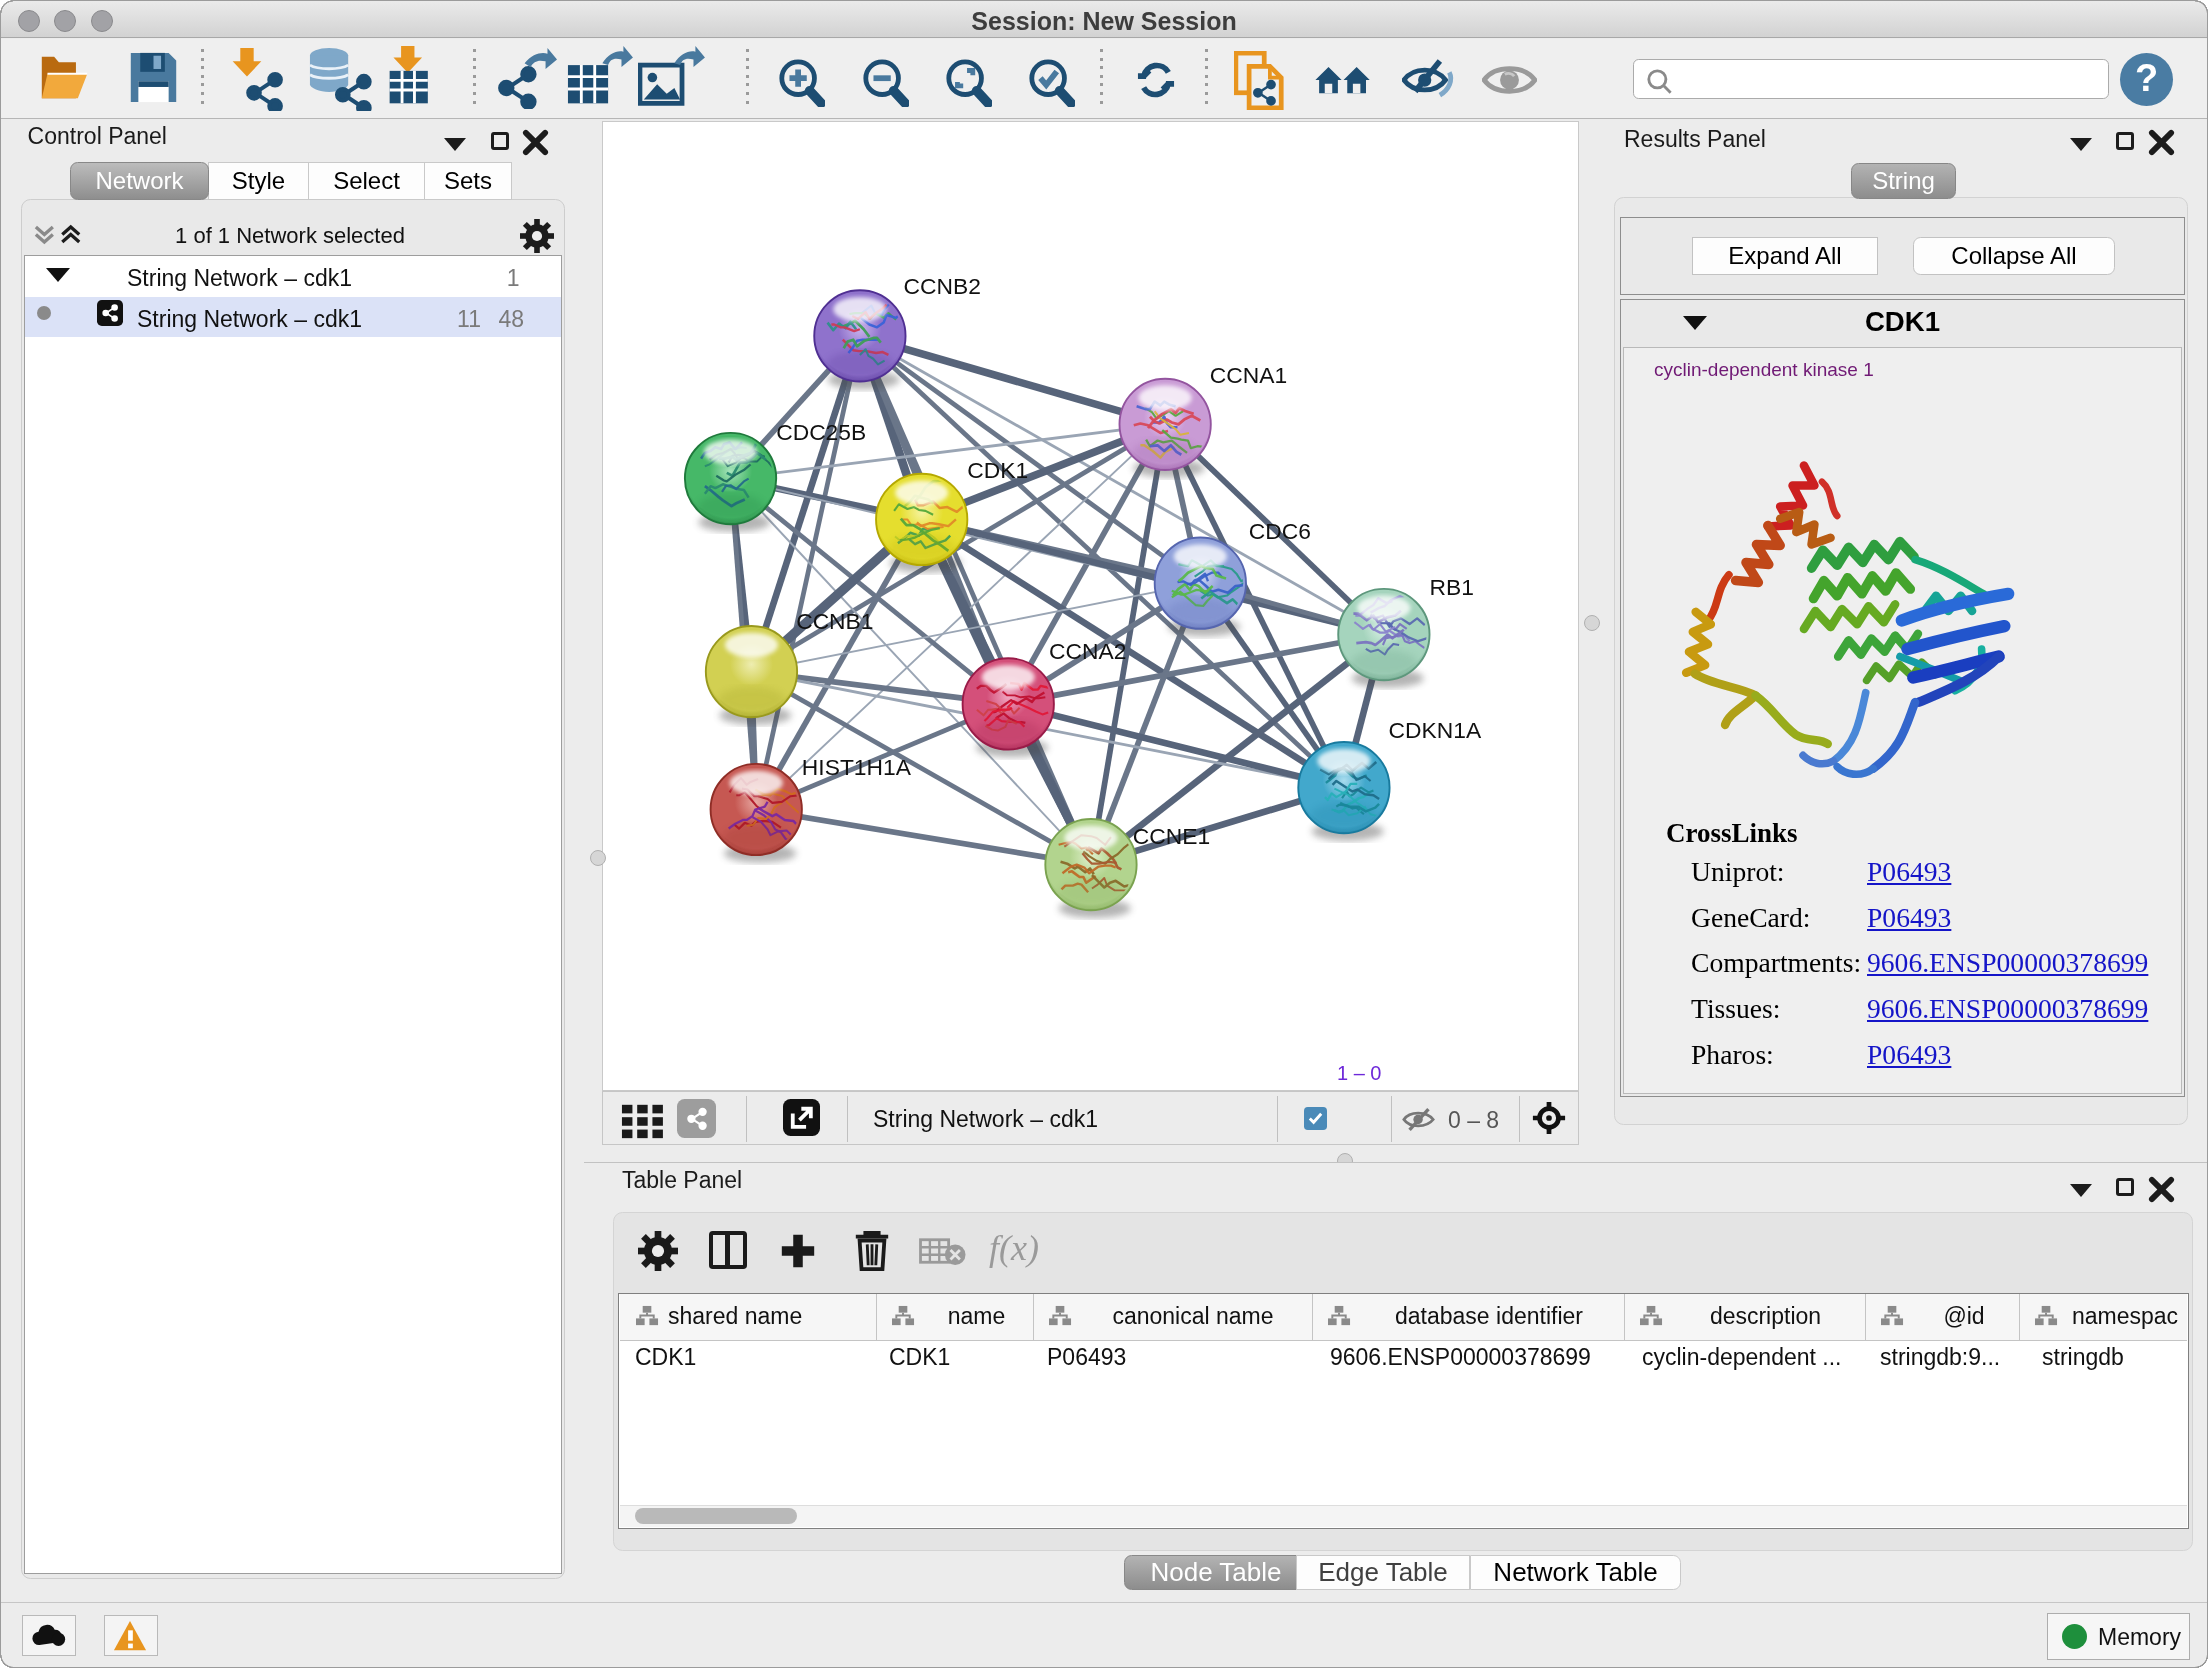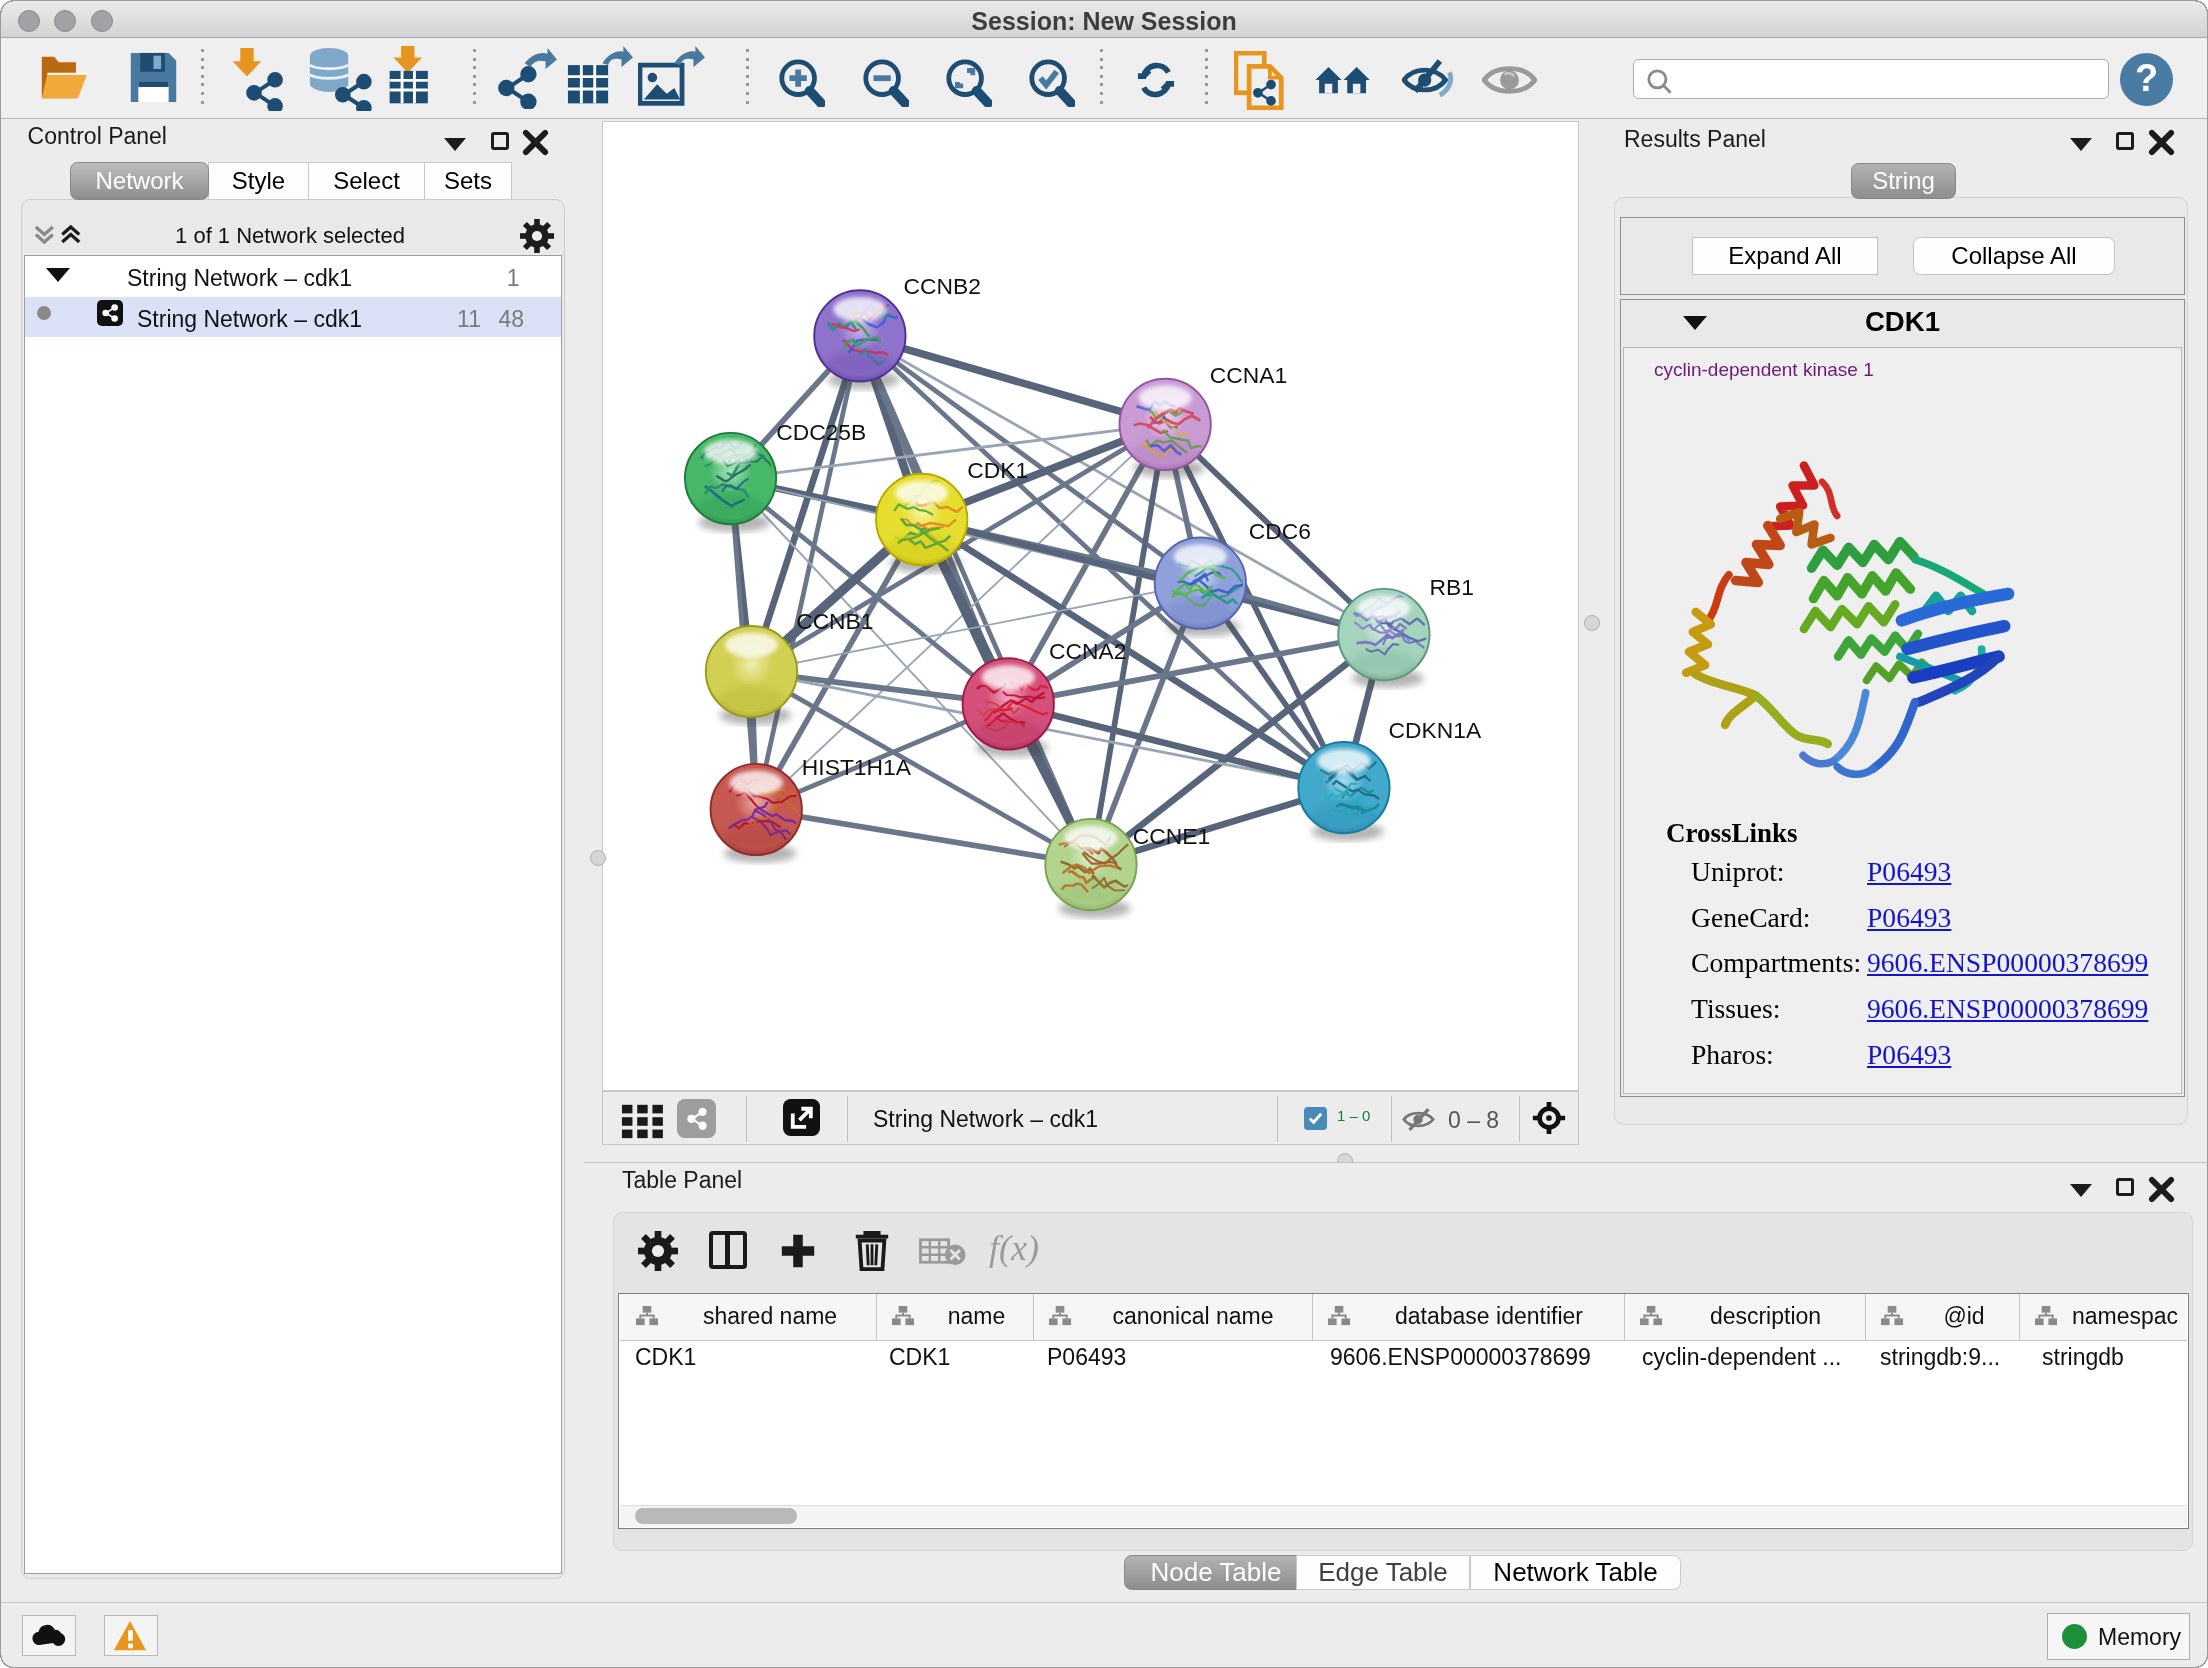--- a/index.html
+++ b/index.html
@@ -558,21 +558,21 @@
     <path d="M12,17 L24,5 M14,5 L24,5 L24,15" stroke="#fff" stroke-width="4" fill="none"></path>
     <path d="M5,10 L5,24 L19,24" stroke="#fff" stroke-width="4" fill="none"></path>
   </svg>
 <div class="abs" style="left:847px;top:1096px;width:1px;height:46px;background:#c0c0c0"></div>
 <div class="abs" style="left:873px;top:1106px;font-size:23px;color:#111">String Network – cdk1</div>
 <div class="abs" style="left:1277px;top:1096px;width:1px;height:46px;background:#c0c0c0"></div>
 <div class="abs" style="left:1304px;top:1107px;width:23px;height:23px;background:#4a8ab8;border-radius:3.8px"></div>
 <svg class="abs" style="left:1306px;top:1109px" width="19" height="19" viewBox="0 0 20 20">
     <path d="M4,10 L8,14 L16,5" stroke="#fff" stroke-width="3" fill="none"></path>
   </svg>
-<div class="abs" style="left:1337px;top:1107px;font-size:15px;color:#15803d">1 – 0</div>
+<div class="abs" style="left:1337px;top:1062px;font-size:20px;color:#6d28d9">1 – 0</div>
 <svg class="abs" style="left:1402px;top:1107px" width="34" height="25" viewBox="0 0 36 26">
     <path d="M2,13 C8,4 26,4 33,13 C26,22 8,22 2,13 Z" fill="none" stroke="#777" stroke-width="3"></path>
     <circle cx="17" cy="13" r="5" fill="#777"></circle>
     <path d="M28,2 L8,24" stroke="#777" stroke-width="3.5"></path>
   </svg>
 <div class="abs" style="left:1391px;top:1096px;width:1px;height:46px;background:#c0c0c0"></div>
 <div class="abs" style="left:1448px;top:1107px;font-size:23px;color:#555">0 – 8</div>
 <div class="abs" style="left:1519px;top:1096px;width:1px;height:46px;background:#c0c0c0"></div>
 <svg class="abs" style="left:1531px;top:1100px" width="36" height="36" viewBox="0 0 38 38">
     <circle cx="19" cy="19" r="10" fill="none" stroke="#111" stroke-width="5"></circle>
@@ -674,21 +674,21 @@
   </svg>
 <div class="abs" style="left:989px;top:1227px;font-family:'Liberation Serif',serif;font-style:italic;font-size:36px;color:#9a9a9a">f(x)</div>
 <div class="abs" style="left:618px;top:1293px;width:1571px;height:236px;background:#fff;border:1.9px solid #7f7f7f"></div>
 <div class="abs" style="left:620px;top:1294px;width:1567px;height:47px;background:#f6f6f6;border-bottom:1px solid #c4c4c4"></div>
 <svg style="position:absolute;left:635px;top:1305px" width="25" height="23" viewBox="0 0 26 24">
     <rect x="8" y="1" width="9" height="7" fill="#8a8a8a"></rect>
     <rect x="1" y="14" width="9" height="7" fill="#8a8a8a"></rect>
     <rect x="15" y="14" width="9" height="7" fill="#8a8a8a"></rect>
     <path d="M12.5,8 L12.5,11 M5.5,14 L5.5,11 L19.5,11 L19.5,14" stroke="#8a8a8a" stroke-width="2" fill="none"></path>
   </svg>
-<div class="abs" style="left:668px;top:1303px;width:204px;text-align:center;font-size:23px;color:#111;white-space:nowrap;overflow:hidden">shared name</div>
+<div class="abs" style="left:668px;top:1303px;width:204px;font-size:23px;color:#111;white-space:nowrap;overflow:hidden">shared name</div>
 <div class="abs" style="left:876px;top:1294px;width:1px;height:47px;background:#c4c4c4"></div>
 <svg style="position:absolute;left:891px;top:1305px" width="25" height="23" viewBox="0 0 26 24">
     <rect x="8" y="1" width="9" height="7" fill="#8a8a8a"></rect>
     <rect x="1" y="14" width="9" height="7" fill="#8a8a8a"></rect>
     <rect x="15" y="14" width="9" height="7" fill="#8a8a8a"></rect>
     <path d="M12.5,8 L12.5,11 M5.5,14 L5.5,11 L19.5,11 L19.5,14" stroke="#8a8a8a" stroke-width="2" fill="none"></path>
   </svg>
 <div class="abs" style="left:924px;top:1303px;width:105px;text-align:center;font-size:23px;color:#111;white-space:nowrap;overflow:hidden">name</div>
 <div class="abs" style="left:1033px;top:1294px;width:1px;height:47px;background:#c4c4c4"></div>
 <svg style="position:absolute;left:1048px;top:1305px" width="25" height="23" viewBox="0 0 26 24">

